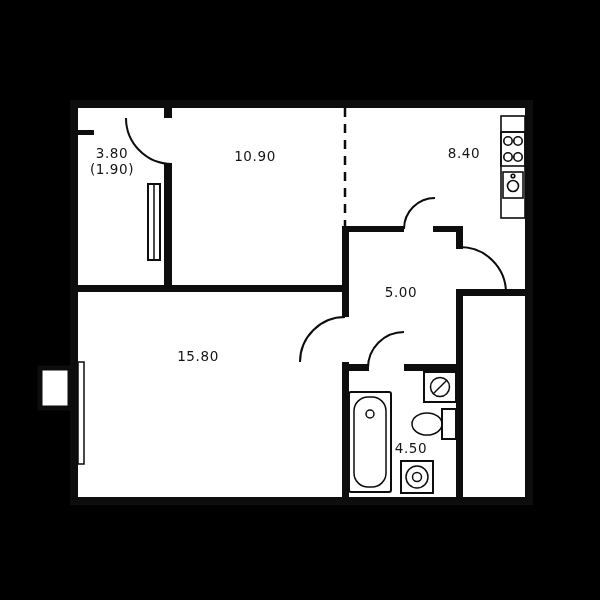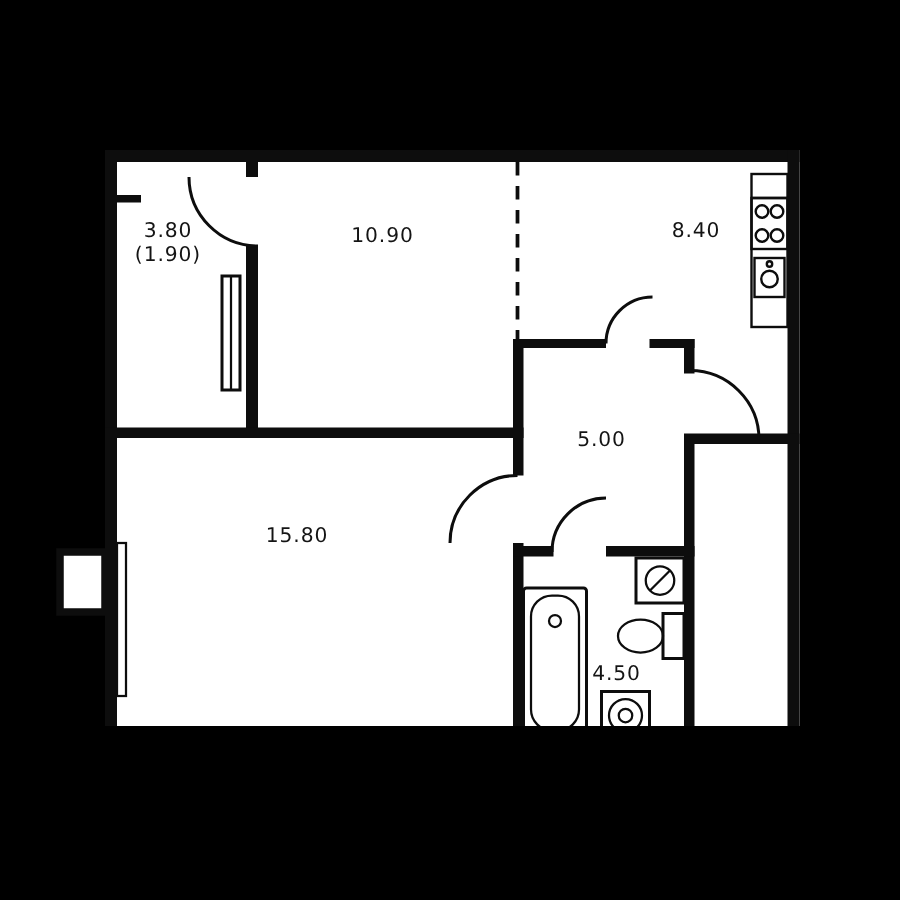--- a/index.html
+++ b/index.html
@@ -1,16 +1,16 @@
 <!DOCTYPE html>
 <html><head>
 <meta charset="utf-8">
 <style>
   html,body{margin:0;padding:0;background:#000;}
-  .stage{position:relative;width:600px;height:484px;background:#14b8a6;overflow:hidden;font-family:"DejaVu Sans",sans-serif;}
+  .stage{position:relative;width:600px;height:600px;background:#14b8a6;overflow:hidden;font-family:"DejaVu Sans",sans-serif;}
   svg{display:block;}
   text.room-label{font-family:"DejaVu Sans",sans-serif;font-size:13.5px;fill:#141414;letter-spacing:.6px;}
 </style>
 </head>
 <body>
 
 <div class="stage">
 <svg width="600" height="600" viewBox="0 0 600 600">
 
   <rect x="0" y="0" width="600" height="600" fill="#000000"></rect>

